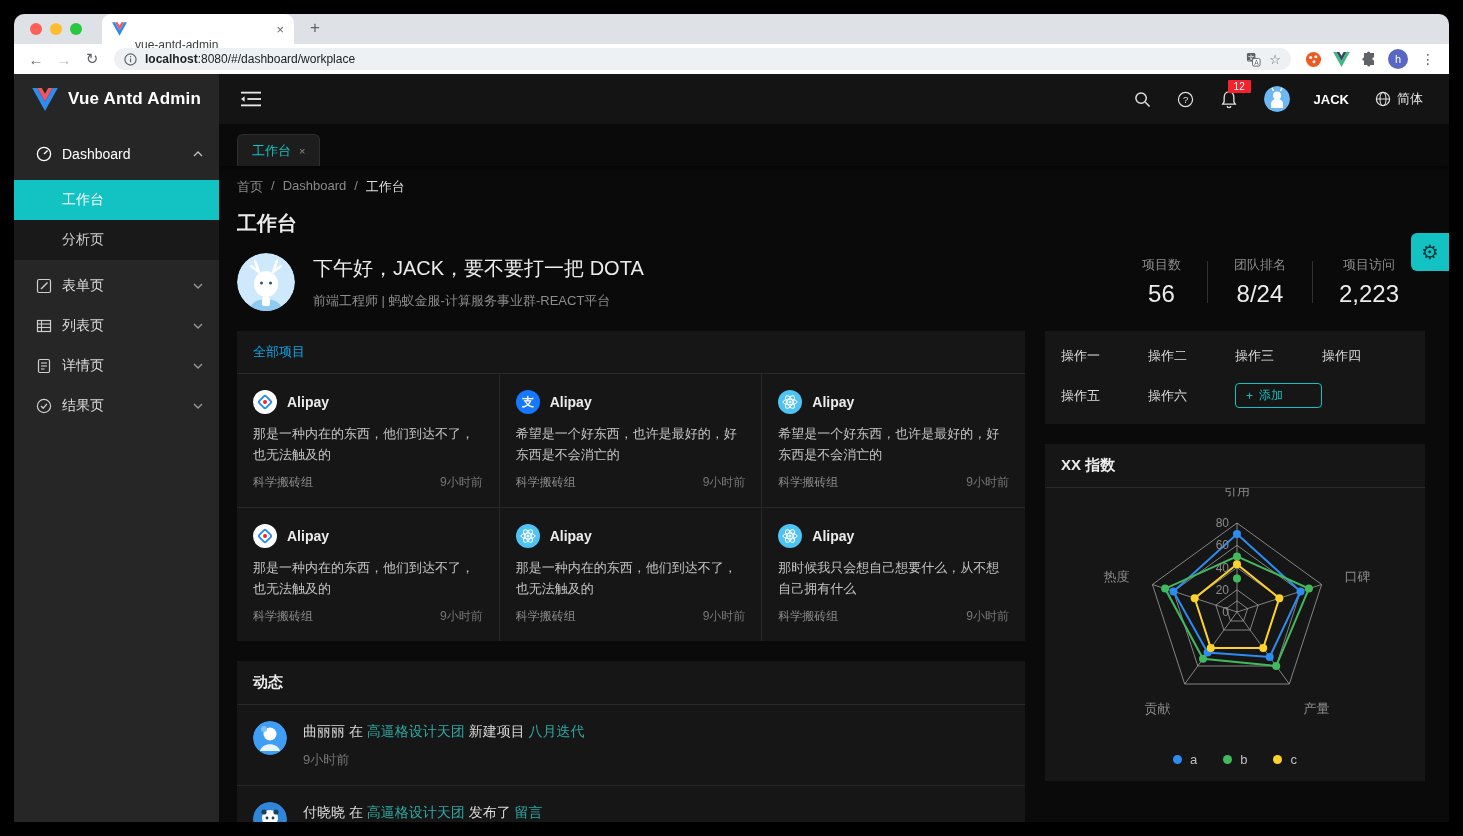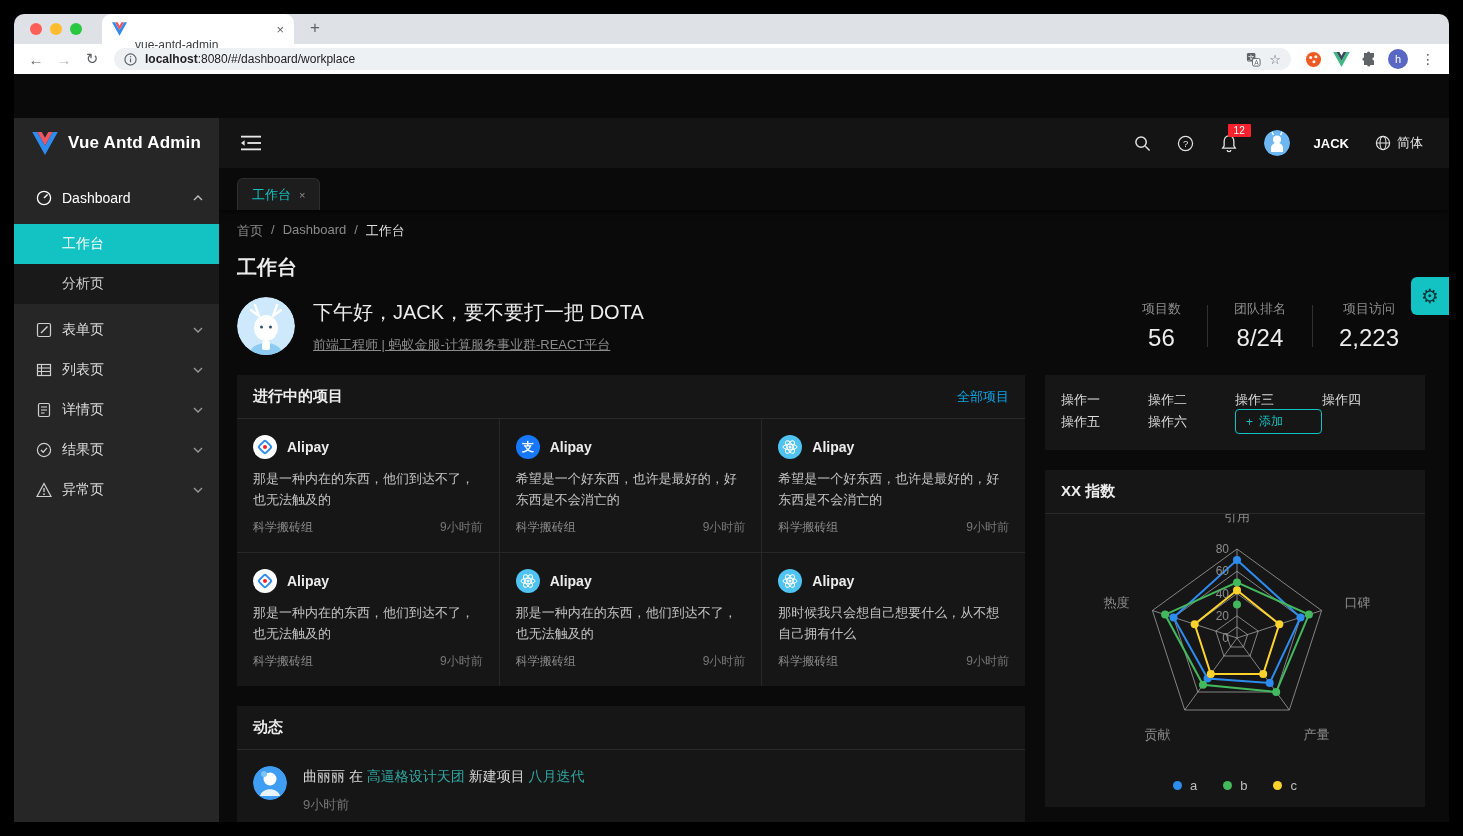--- a/index.html
+++ b/index.html
@@ -20,21 +20,21 @@
   .navbtn.dis { color:#b6babf; }
   .omnibox { flex:1; height:22px; background:#eef1f4; border-radius:11px; margin:0 6px; display:flex; align-items:center; padding:0 10px; gap:8px; }
   .url { font-size:12px; color:#202124; flex:1; }
   .url b { font-weight:700; }
   .obx-ic { color:#5f6368; font-size:13px; }
   .ext { width:18px; height:18px; display:flex; align-items:center; justify-content:center; margin:0 3px; }
   .prof { width:20px; height:20px; border-radius:50%; background:#5867c3; color:#fff; font-size:11px; display:flex; align-items:center; justify-content:center; margin:0 3px; }
   .kebab { color:#5f6368; font-size:14px; margin:0 4px 0 6px; }
 
   
-  .apphdr { height:50px; background:#141414; display:flex; align-items:center;margin-top:44px; }
+  .apphdr { height:50px; background:#141414; display:flex; align-items:center; }
   .logo { width:205px; height:50px; background:#262626; display:flex; align-items:center; gap:10px; padding-left:18px; flex:none; }
   .logo-text { color:#fff; font-size:17px; font-weight:700; letter-spacing:.2px; }
   .fold { margin-left:22px; }
   .hdr-right { margin-left:auto; display:flex; align-items:center; gap:26px; padding-right:26px; }
   .hicon { position:relative; display:flex; align-items:center; }
   .badge { position:absolute; top:-10px; left:8px; background:#f5222d; color:#fff; border-radius:1px; font-size:10px; padding:1px 6px; }
   .usr { display:flex; align-items:center; gap:24px; color:#fff; font-size:13px; font-weight:700; }
   .lang { display:flex; align-items:center; gap:6px; color:#e8e8e8; font-size:13px; }
 
   
@@ -50,21 +50,21 @@
   .tabsrow { height:42px; display:flex; align-items:flex-end; padding-left:18px; box-shadow:0 2px 6px rgba(0,0,0,.6); position:relative; }
   .pagetab { height:32px; background:#1d1d1d; border:1px solid #2e2e2e; border-bottom:none; border-radius:6px 6px 0 0; display:flex; align-items:center; gap:8px; padding:0 14px; color:#13c2c2; font-size:13px; }
   .pagetab .x { color:#8c8c8c; font-size:11px; }
   .scroll { padding:12px 24px 0 18px; }
   .crumbs { font-size:13px; color:#8a8a8a; display:flex; gap:8px; }
   .crumbs .last { color:#dedede; }
   .pagetitle { color:#ececec; font-size:20px; font-weight:700; margin-top:14px; }
   .greet { display:flex; align-items:center; margin-top:16px; }
   .greet-txt { margin-left:18px; }
   .greet-h { color:#ececec; font-size:20px; }
-  .greet-s { color:#8c8c8c; font-size:13px; margin-top:10px;text-decoration:underline; }
+  .greet-s { color:#8c8c8c; font-size:13px; margin-top:10px; }
   .stats { margin-left:auto; display:flex; align-items:center; }
   .stat { padding:0 26px; text-align:center; }
   .stat .sl { color:#8c8c8c; font-size:13px; }
   .stat .sv { color:#ececec; font-size:24px; margin-top:6px; }
   .stat-sep { width:1px; height:42px; background:#303030; }
 
   .cols { display:flex; gap:20px; margin-top:20px; align-items:flex-start; }
   .leftcol { flex:1; min-width:0; }
   .rightcol { width:380px; flex:none; }
   .card { background:#161616; }
@@ -82,21 +82,21 @@
   .pc-foot { display:flex; margin-top:8px; font-size:12px; color:#8c8c8c; }
   .pc-foot .time { margin-left:auto; color:#767676; }
 
   .act-card { margin-top:20px; }
   .act-item { display:flex; gap:16px; padding:16px; border-bottom:1px solid #262626; }
   .act-item:last-child { border-bottom:none; }
   .act-body { font-size:14px; color:#d9d9d9; padding-top:2px; }
   .act-body a { color:#2ea8a3; text-decoration:none; }
   .act-time { color:#767676; font-size:13px; margin-top:10px; }
 
-  .qn-grid { display:grid; grid-template-columns:1fr 1fr 1fr 1fr; padding:16px; align-items:center; }
+  .qn-grid { display:grid; grid-template-columns:1fr 1fr 1fr 1fr; row-gap:18px; padding:16px; align-items:center; }
   .qn-link { color:#dcdcdc; font-size:13px; text-decoration:none; }
   .qn-add { display:inline-flex; align-items:center; gap:6px; color:#13c2c2; border:1px solid #13c2c2; border-radius:4px; font-size:12px; padding:3px 10px; background:transparent; }
 
   .radar-card { margin-top:20px; }
   .legend { display:flex; justify-content:center; gap:26px; padding:2px 0 14px; }
   .leg { display:flex; align-items:center; gap:8px; color:#bfbfbf; font-size:13px; }
   .leg .dot { width:9px; height:9px; border-radius:50%; }
 
   .gearbtn { position:absolute; right:0; top:109px; width:38px; height:38px; background:#13c2c2; border-radius:6px 0 0 6px; display:flex; align-items:center; justify-content:center; color:#073739; font-size:20px; }
 
@@ -277,31 +277,20 @@
       <div class="m-item">
         <svg width="16" height="16" viewBox="0 0 16 16">
             <circle cx="8" cy="8" r="6.6" fill="none" stroke="#cfcfcf" stroke-width="1.2"></circle>
             <polyline points="5,8 7.2,10.2 11,5.8" fill="none" stroke="#cfcfcf" stroke-width="1.3"></polyline>
           </svg>
         <span class="lbl">结果页</span>
         <svg width="10" height="6" viewBox="0 0 10 6">
             <polyline points="1,1 5,5 9,1" fill="none" stroke="#9a9a9a" stroke-width="1.4"></polyline>
           </svg>
       </div>
-      <div class="m-item">
-        <svg width="16" height="16" viewBox="0 0 16 16">
-            <polygon points="8,1.5 15,14.5 1,14.5" fill="none" stroke="#cfcfcf" stroke-width="1.2"></polygon>
-            <line x1="8" y1="6" x2="8" y2="10" stroke="#cfcfcf" stroke-width="1.3"></line>
-            <circle cx="8" cy="12.2" r=".9" fill="#cfcfcf"></circle>
-          </svg>
-        <span class="lbl">异常页</span>
-        <svg width="10" height="6" viewBox="0 0 10 6">
-            <polyline points="1,1 5,5 9,1" fill="none" stroke="#9a9a9a" stroke-width="1.4"></polyline>
-          </svg>
-      </div>
     </div>
 
     <div class="content">
       <div class="tabsrow">
         <div class="pagetab">
           <span>工作台</span>
           <span class="x">×</span>
         </div>
       </div>
       <div class="scroll">
@@ -344,21 +333,20 @@
               <div class="sv">2,223</div>
             </div>
           </div>
         </div>
 
         <div class="cols">
           <div class="leftcol">
 
             <div class="card">
               <div class="card-h">
-                <span class="t">进行中的项目</span>
                 <a class="tlink" href="#">全部项目</a>
               </div>
               <div class="pgrid" id="pgrid">
                   <div class="pcell">
                     <div class="pc-top">
                       <span>
                         <svg width="24" height="24" viewBox="0 0 24 24">
                           <circle cx="12" cy="12" r="12" fill="#fff"></circle>
                           <rect x="7.2" y="7.2" width="9.6" height="9.6" rx="1.6" fill="none" stroke="#2d8cf0" stroke-width="2" transform="rotate(45 12 12)"></rect>
                           <circle cx="12" cy="12" r="2" fill="#f5222d"></circle>

